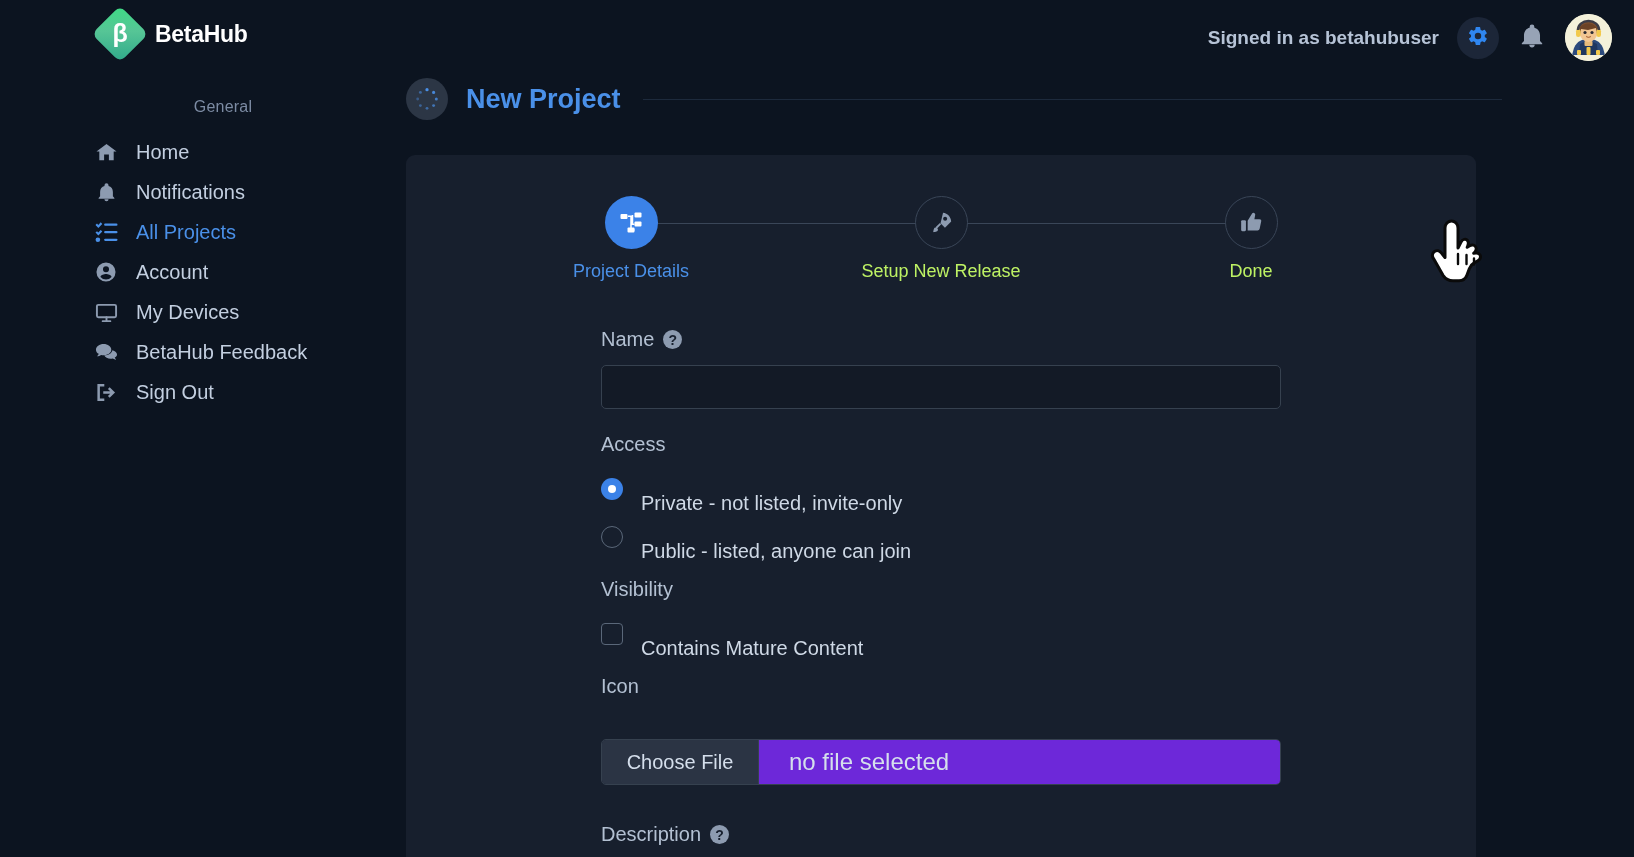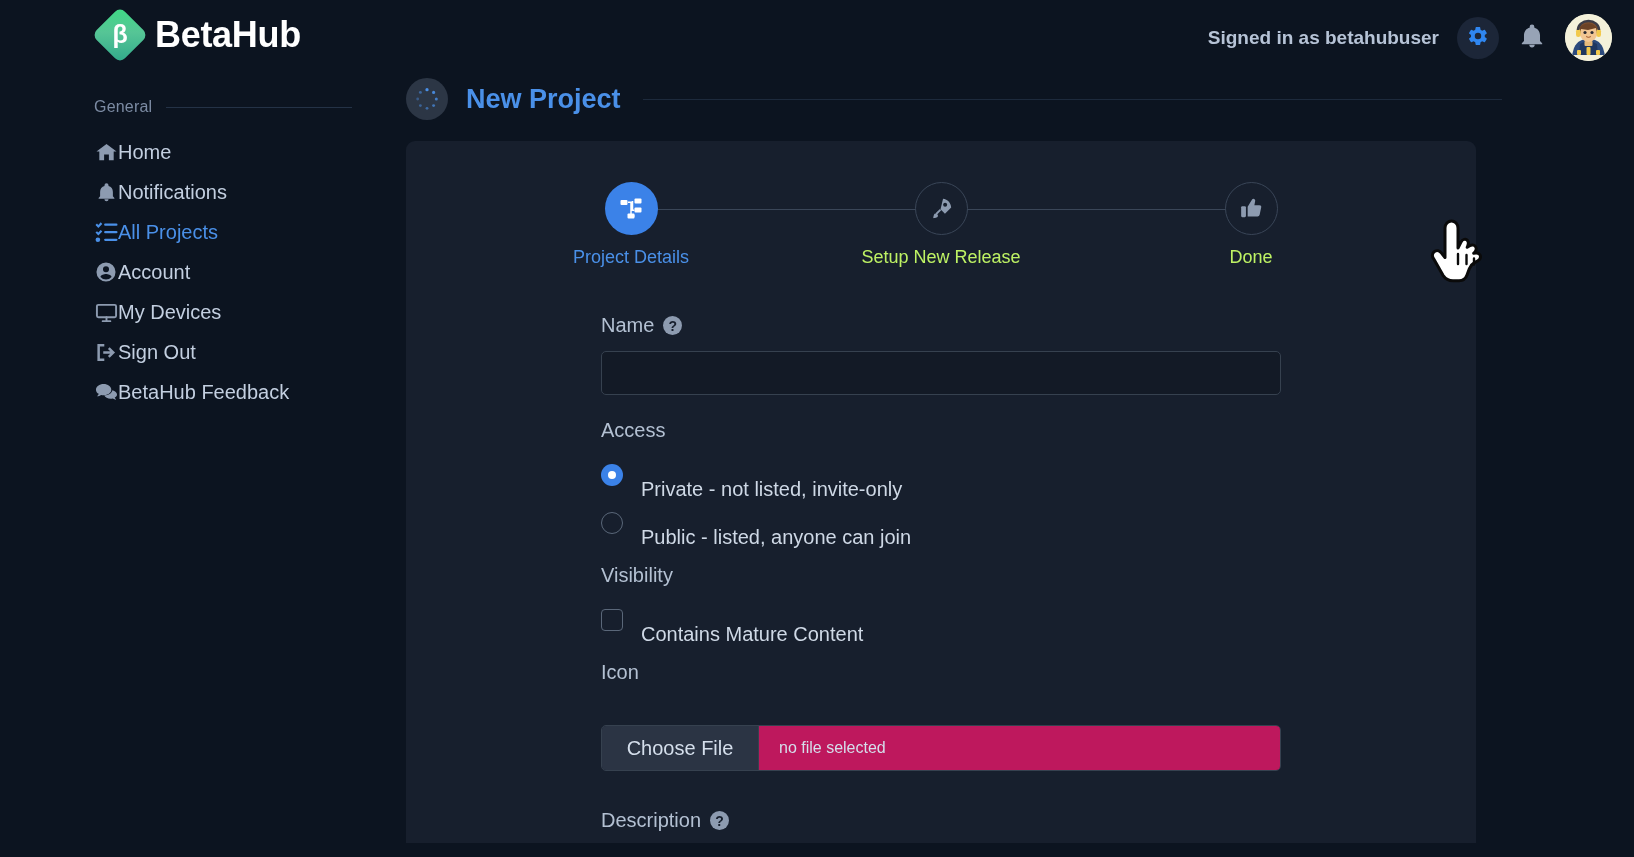--- a/index.html
+++ b/index.html
@@ -46,32 +46,33 @@
   .brand-mark span {
     transform: rotate(-45deg);
     color: #ffffff;
     font-size: 25px;
     font-weight: 700;
     line-height: 1;
     margin-top: -2px;
   }
   .brand-name {
     color: #ffffff;
-    font-size: 36px;
+    font-size: 23px;
     font-weight: 700;
     letter-spacing: -0.3px;
   }
 
   .nav-section-head {
     position: absolute;
     left: 94px; top: 98px;
     width: 258px;
     display: flex;
     align-items: center;
     gap: 14px;
+    flex-direction: column;
   }
   .nav-section-title {
     color: #7c8ba3;
     font-size: 16px;
     letter-spacing: 0.2px;
     white-space: nowrap;
   }
   .nav-rule {
     flex: 1;
     height: 1px;
@@ -80,20 +81,21 @@
 
   .nav-list {
     position: absolute;
     left: 94px; top: 132px;
     width: 300px;
   }
   .nav-item {
     display: flex;
     align-items: center;
     height: 40px;
+    gap: 18px;
     color: #c3cfe0;
     font-size: 20px;
     cursor: pointer;
   }
   .nav-item.active { color: #4a90e8; }
   .nav-ico {
     width: 24px; height: 24px;
     display: flex; align-items: center; justify-content: center;
     flex: 0 0 24px;
   }
@@ -159,21 +161,21 @@
   .head-rule {
     flex: 1;
     height: 1px;
     background: #1d2a3c;
     margin-left: 4px;
   }
 
   
   .card {
     position: absolute;
-    left: 406px; top: 141px;
+    left: 406px; top: 155px;
     width: 1070px;
     height: 702px;
     background: #171f2d;
     border-radius: 9px 9px 0 0;
     overflow: hidden;
   }
 
   
   .stepper {
     position: absolute;
@@ -313,25 +315,25 @@
     width: 157px;
     background: #2b3444;
     color: #d5dfec;
     font-size: 20px;
     display: flex; align-items: center; justify-content: center;
     cursor: pointer;
     border-right: 1px solid #36414f;
   }
   .file-name {
     flex: 1;
-    background: #be185d;
+    background: #6d28d9;
     color: #d5dfec;
-    font-size: 16px;
+    font-size: 24px;
     display: flex; align-items: center;
-    padding-left: 20px;
+    padding-left: 30px;
   }
 
   
   .cursor {
     position: absolute;
     left: 1424px; top: 218px;
     width: 58px; height: 76px;
     pointer-events: none;
     z-index: 99;
   }
@@ -404,35 +406,35 @@
             <rect x="2" y="4" width="20" height="13" rx="1.6"></rect>
             <path d="M8 21h8M12 17v4" stroke-linecap="round"></path>
           </svg>
         </span>
         <span>My Devices</span>
       </div>
 
       <div class="nav-item">
         <span class="nav-ico">
           <svg width="23" height="23" viewBox="0 0 24 24" fill="#8d9bb0">
+            <path d="M9 3.2c-4.4 0-8 2.6-8 5.8 0 1.8 1.1 3.4 2.9 4.4-.2.8-.8 1.8-1.8 2.6 1.6-.1 3.2-.7 4.3-1.5.8.2 1.7.3 2.6.3 4.4 0 8-2.6 8-5.8S13.4 3.2 9 3.2z"></path>
+            <path d="M23 14.4c0-2.2-2-4.1-4.8-4.7-.7 3-4.2 5.3-8.5 5.5.9 1.9 3.5 3.3 6.6 3.3.8 0 1.5-.1 2.2-.3 1 .7 2.4 1.2 3.7 1.3-.9-.7-1.4-1.5-1.6-2.2 1.5-.8 2.4-2 2.4-2.9z"></path>
+          </svg>
+        </span>
+        <span>BetaHub Feedback</span>
+      </div>
+
+      <div class="nav-item">
+        <span class="nav-ico">
+          <svg width="23" height="23" viewBox="0 0 24 24" fill="#8d9bb0">
             <path d="M2.5 3.2h7.2v2.6H5.1v12.4h4.6v2.6H2.5z"></path>
             <path d="M15.3 6.4l-1.8 1.9 2.4 2.4H8.6v2.6h7.3l-2.4 2.4 1.8 1.9 5.6-5.6z"></path>
           </svg>
         </span>
         <span>Sign Out</span>
-      </div>
-
-      <div class="nav-item">
-        <span class="nav-ico">
-          <svg width="23" height="23" viewBox="0 0 24 24" fill="#8d9bb0">
-            <path d="M9 3.2c-4.4 0-8 2.6-8 5.8 0 1.8 1.1 3.4 2.9 4.4-.2.8-.8 1.8-1.8 2.6 1.6-.1 3.2-.7 4.3-1.5.8.2 1.7.3 2.6.3 4.4 0 8-2.6 8-5.8S13.4 3.2 9 3.2z"></path>
-            <path d="M23 14.4c0-2.2-2-4.1-4.8-4.7-.7 3-4.2 5.3-8.5 5.5.9 1.9 3.5 3.3 6.6 3.3.8 0 1.5-.1 2.2-.3 1 .7 2.4 1.2 3.7 1.3-.9-.7-1.4-1.5-1.6-2.2 1.5-.8 2.4-2 2.4-2.9z"></path>
-          </svg>
-        </span>
-        <span>BetaHub Feedback</span>
       </div>
 
     </div>
   </div>
 
   <div class="topbar">
     <div class="signed-in">Signed in as betahubuser</div>
 
     <div class="gear-btn">
       <span>

